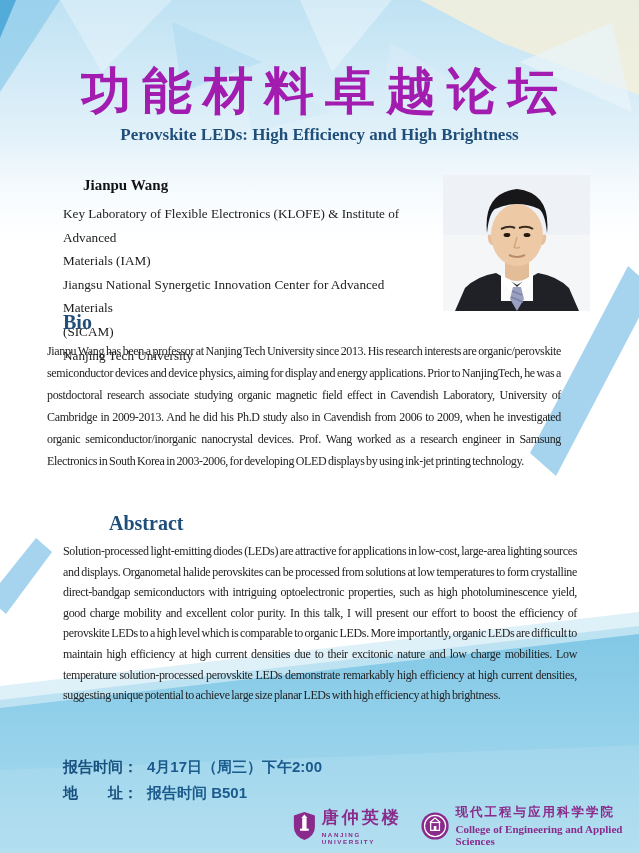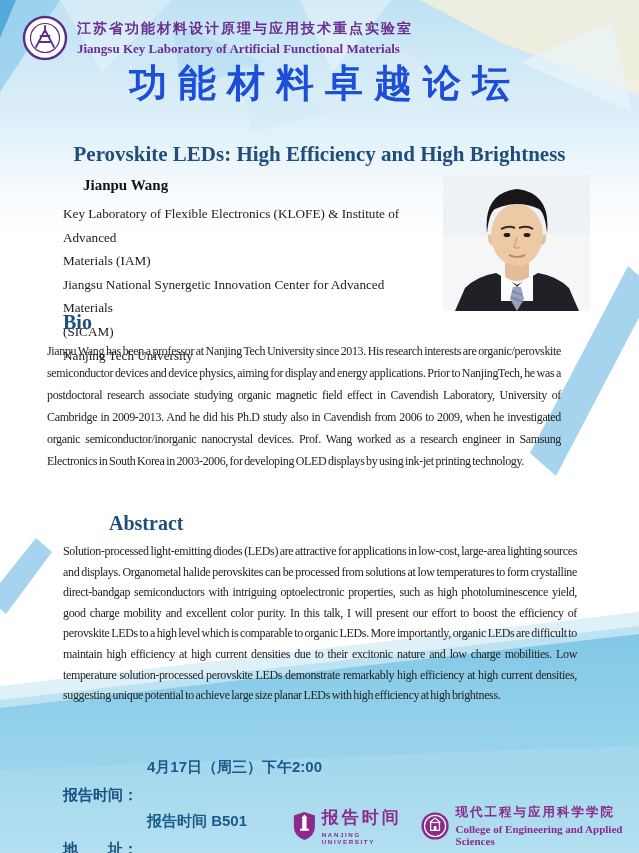--- a/index.html
+++ b/index.html
@@ -13,45 +13,45 @@
 
   
   .lab-header{left:22px;top:15px;display:flex;align-items:center;gap:9px;}
   .lab-text{display:flex;flex-direction:column;}
   .lab-cn{font-family:"Liberation Sans","DejaVu Sans",sans-serif;font-weight:bold;
     color:#6b2d90;font-size:14px;letter-spacing:2px;}
   .lab-en{font-family:"Liberation Serif",serif;font-weight:bold;color:#6b2d90;
     font-size:13px;margin-top:3px;}
 
   .forum-title{left:0;top:58px;width:639px;text-align:center;
-    font-family:"Liberation Serif",serif;font-weight:bold;color:#1d4ed8;
-    font-size:38px;letter-spacing:11px;text-indent:11px;}
+    font-family:"Liberation Serif",serif;font-weight:bold;color:#a21caf;
+    font-size:50px;letter-spacing:11px;text-indent:11px;}
 
-  .talk-title{left:0;top:142px;width:639px;text-align:center;
-    font-weight:bold;color:#1f4e7a;font-size:21px;}
+  .talk-title{left:0;top:125px;width:639px;text-align:center;
+    font-weight:bold;color:#1f4e7a;font-size:17px;}
 
   .speaker{left:63px;top:177px;width:372px;}
   .speaker-name{font-weight:bold;color:#111;font-size:15px;margin-bottom:8px;margin-left:20px;}
   .aff-line{color:#1c1c1c;font-size:13.2px;line-height:23.6px;}
 
   .photo{left:443px;top:175px;}
 
   .sec-heading{font-weight:bold;color:#1f4e7a;font-size:20px;}
   .bio-heading{left:63px;top:311px;}
   .abs-heading{left:63px;top:512px;margin-left:46px;}
 
   .para{width:514px;text-align:justify;color:#232323;
     font-size:12px;letter-spacing:-0.35px;word-spacing:-1px;}
   .bio-para{left:47px;top:340px;line-height:22px;}
   .abs-para{left:63px;top:541px;line-height:20.6px;}
 
   .details{left:63px;top:754px;font-family:"Liberation Sans","DejaVu Sans",sans-serif;
     color:#17507f;font-weight:bold;font-size:15px;}
   .detail-row{display:flex;line-height:26px;}
-  .detail-label{white-space:pre;margin-right:9px;margin-top:28px;}
+  .detail-label{white-space:pre;margin-right:9px;}
   .detail-value{font-weight:bold;color:#1a5a8c;}
 
   .footer-logos{left:293px;top:804px;display:flex;align-items:center;gap:16px;}
   .logo-block{display:flex;align-items:center;gap:6px;}
   .logo-col{display:flex;flex-direction:column;}
   .nju-cn{font-weight:bold;color:#8a2b8c;font-size:17px;letter-spacing:3px;
     font-family:"Liberation Serif",serif;}
   .nju-en{color:#8a2b8c;font-size:6.2px;letter-spacing:1.6px;margin-top:2px;
     font-family:"Liberation Sans",sans-serif;font-weight:bold;}
   .col-cn{font-weight:bold;color:#8a2b8c;font-size:12.5px;letter-spacing:2px;
@@ -92,31 +92,20 @@
     <polygon points="628,266 654,289 556,476 530,453" fill="#9ccfec" opacity="0.9"></polygon>
 
     <polygon points="36,538 52,552 6,614 -12,598" fill="#9ccfec" opacity="0.9"></polygon>
 
     <polygon points="0,686 639,612 639,642 0,716" fill="#d8edf7" opacity="0.85"></polygon>
     <polygon points="0,700 639,626 639,648 0,722" fill="#b9e1f2" opacity="0.9"></polygon>
     <polygon points="0,708 639,634 639,853 0,853" fill="url(#bottomBand)"></polygon>
     <polygon points="0,770 639,745 639,853 0,853" fill="#ffffff" opacity="0.10"></polygon>
   </svg>
 
-  <div class="layer lab-header">
-    <svg width="46" height="46" viewBox="0 0 46 46">
-      <circle cx="23" cy="23" r="21" fill="#ffffff" stroke="#5c2d87" stroke-width="2.4"></circle>
-      <circle cx="23" cy="23" r="14.5" fill="none" stroke="#5c2d87" stroke-width="1.2"></circle>
-      <path d="M23 11 L23 15 M23 15 L14 32 M23 15 L32 32 M17 27 L29 27 M18.5 21 L27.5 21" stroke="#5c2d87" stroke-width="1.8" fill="none" stroke-linecap="round"></path>
-    </svg>
-    <div class="lab-text">
-      <div class="lab-cn">江苏省功能材料设计原理与应用技术重点实验室</div>
-      <div class="lab-en">Jiangsu Key Laboratory of Artificial Functional Materials</div>
-    </div>
-  </div>
 
   <div class="layer forum-title">功能材料卓越论坛</div>
 
   <div class="layer talk-title">Perovskite LEDs: High Efficiency and High Brightness</div>
 
   <div class="layer speaker">
     <div class="speaker-name">Jianpu Wang</div>
     <div class="aff-line">Key Laboratory of Flexible Electronics (KLOFE) &amp; Institute of Advanced</div>
     <div class="aff-line">Materials (IAM)</div>
     <div class="aff-line">Jiangsu National Synergetic Innovation Center for Advanced Materials</div>
@@ -174,21 +163,21 @@
 
   <div class="layer footer-logos">
     <div class="logo-block">
       <svg width="26" height="34" viewBox="0 0 26 34">
         <path d="M13,1 L25,5 L25,18 Q25,28 13,33 Q1,28 1,18 L1,5 Z" fill="#8a2b8c"></path>
         <rect x="10.5" y="8" width="5" height="14" fill="#ffffff"></rect>
         <rect x="8" y="20" width="10" height="2.4" fill="#ffffff"></rect>
         <polygon points="13,4 16.5,8 9.5,8" fill="#ffffff"></polygon>
       </svg>
       <div class="logo-col">
-        <div class="nju-cn">报告时间</div>
+        <div class="nju-cn">唐仲英楼</div>
         <div class="nju-en">NANJING UNIVERSITY</div>
       </div>
     </div>
     <div class="logo-block">
       <svg width="32" height="32" viewBox="0 0 32 32">
         <circle cx="16" cy="16" r="15.5" fill="#8a2b8c"></circle>
         <circle cx="16" cy="16" r="12" fill="none" stroke="#ffffff" stroke-width="1.4"></circle>
         <rect x="11" y="12" width="10" height="9" fill="none" stroke="#ffffff" stroke-width="1.4"></rect>
         <path d="M10,12 L16,7 L22,12" fill="none" stroke="#ffffff" stroke-width="1.4"></path>
         <rect x="14.5" y="16" width="3" height="5" fill="#ffffff"></rect>

